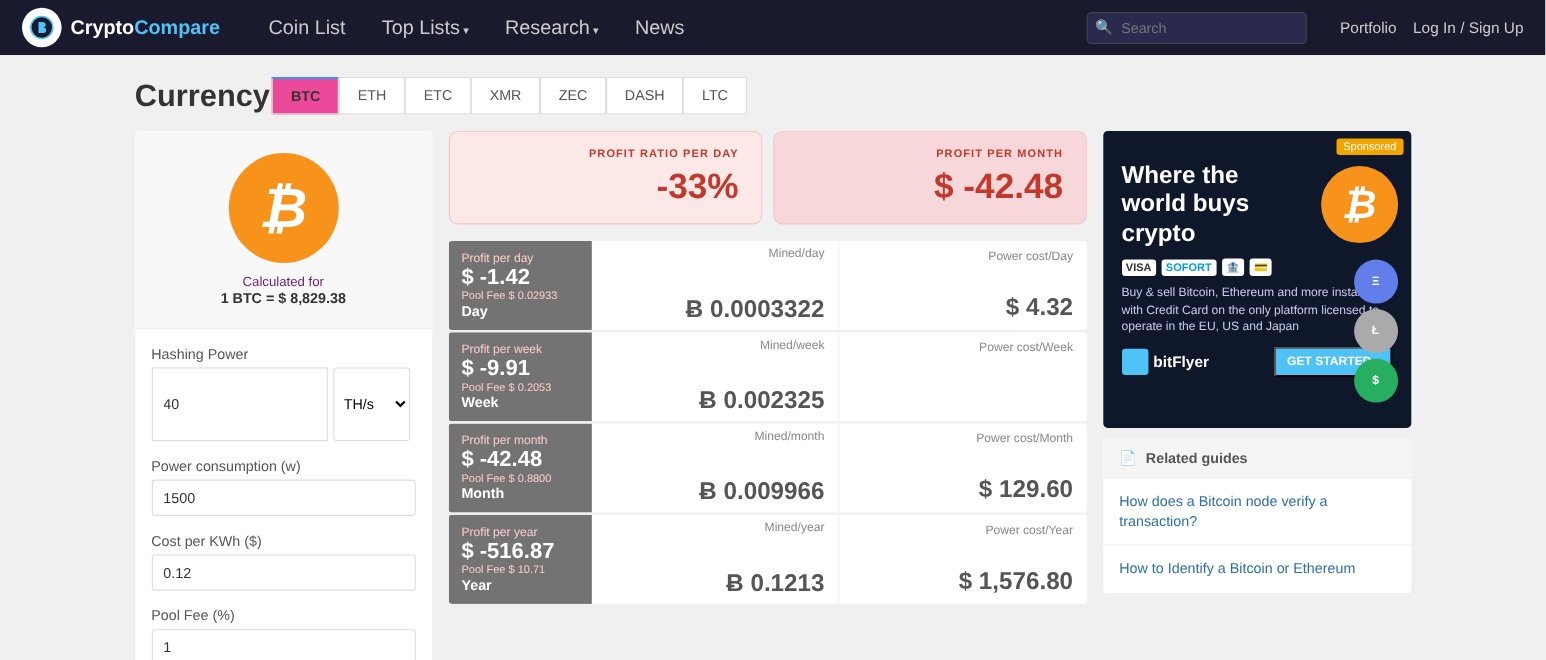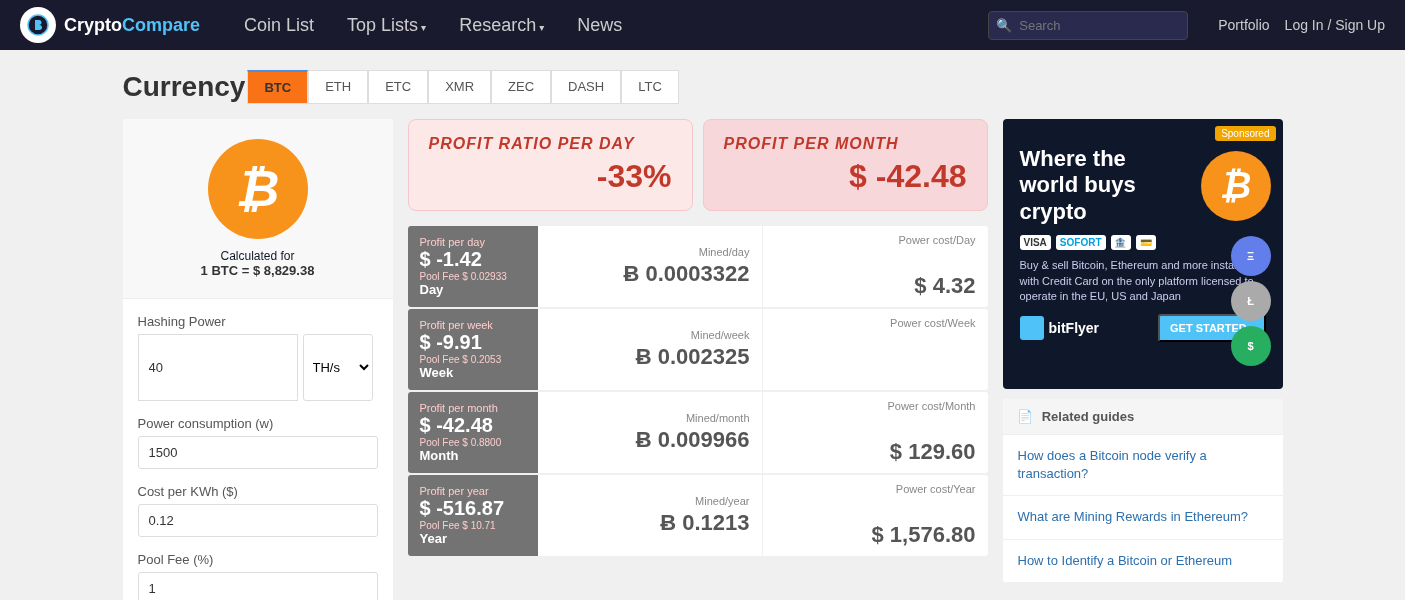--- a/index.html
+++ b/index.html
@@ -95,21 +95,21 @@
     }
     .currency-tab {
       padding: 8px 16px;
       border: 1px solid #ddd;
       background: #fff;
       cursor: pointer;
       font-size: 13px;
       color: #555;
     }
     .currency-tab.active {
-      background: #f97316;
+      background: #ec4899;
       border-top: 2px solid #4a90e2;
       color: #333;
       font-weight: bold;
     }
 
     
     .main-grid {
       display: grid;
       grid-template-columns: 270px 1fr 280px;
       gap: 15px;
@@ -137,21 +137,21 @@
       margin-bottom: 10px;
     }
     .btc-symbol {
       color: #fff;
       font-size: 50px;
       font-weight: bold;
       font-style: italic;
     }
     .calc-for {
       font-size: 12px;
-      color: #0f172a;
+      color: #701a75;
       text-align: center;
     }
     .calc-value {
       font-size: 13px;
       color: #333;
       font-weight: bold;
       text-align: center;
     }
     .form-section {
       padding: 15px;
@@ -214,27 +214,26 @@
     }
     .profit-box.red-light {
       background: #fde8e8;
       border: 1px solid #f5c6cb;
     }
     .profit-box.red-dark {
       background: #f8d7da;
       border: 1px solid #f5c6cb;
     }
     .profit-box-label {
-      font-size: 16px;
+      font-size: 10px;
       font-weight: bold;
       color: #c0392b;
       letter-spacing: 1px;
-      text-align: left;
+      text-align: right;
       margin-bottom: 5px;
-      font-style: italic;
     }
     .profit-box-value {
       font-size: 32px;
       font-weight: bold;
       color: #c0392b;
     }
 
     
     .data-rows { display: flex; flex-direction: column; gap: 2px; }
     .data-row {
@@ -264,21 +263,21 @@
       font-weight: bold;
     }
     .data-row-label-fee {
       font-size: 10px;
       color: #fcc;
     }
     .data-row-value {
       display: flex;
       flex-direction: column;
       justify-content: space-between;
-      padding: 20px 12px;
+      padding: 6px 12px;
       border-right: 1px solid #f0f0f0;
     }
     .data-row-value-label {
       font-size: 11px;
       color: #888;
       text-align: right;
     }
     .data-row-value-number {
       font-size: 22px;
       font-weight: bold;
@@ -610,20 +609,19 @@
           <button class="ad-cta">GET STARTED ›</button>
         </div>
       </div>
 
       <div class="related-guides">
         <div class="related-guides-header">
           <span>📄</span>
           <span>Related guides</span>
         </div>
         <div class="guide-item">How does a Bitcoin node verify a transaction?</div>
-        <div class="guide-item">What are Mining Rewards in Ethereum?</div>
         <div class="guide-item">How to Identify a Bitcoin or Ethereum</div>
       </div>
 
     </div>
 
   </div>
 </div>
 
 </body></html>

